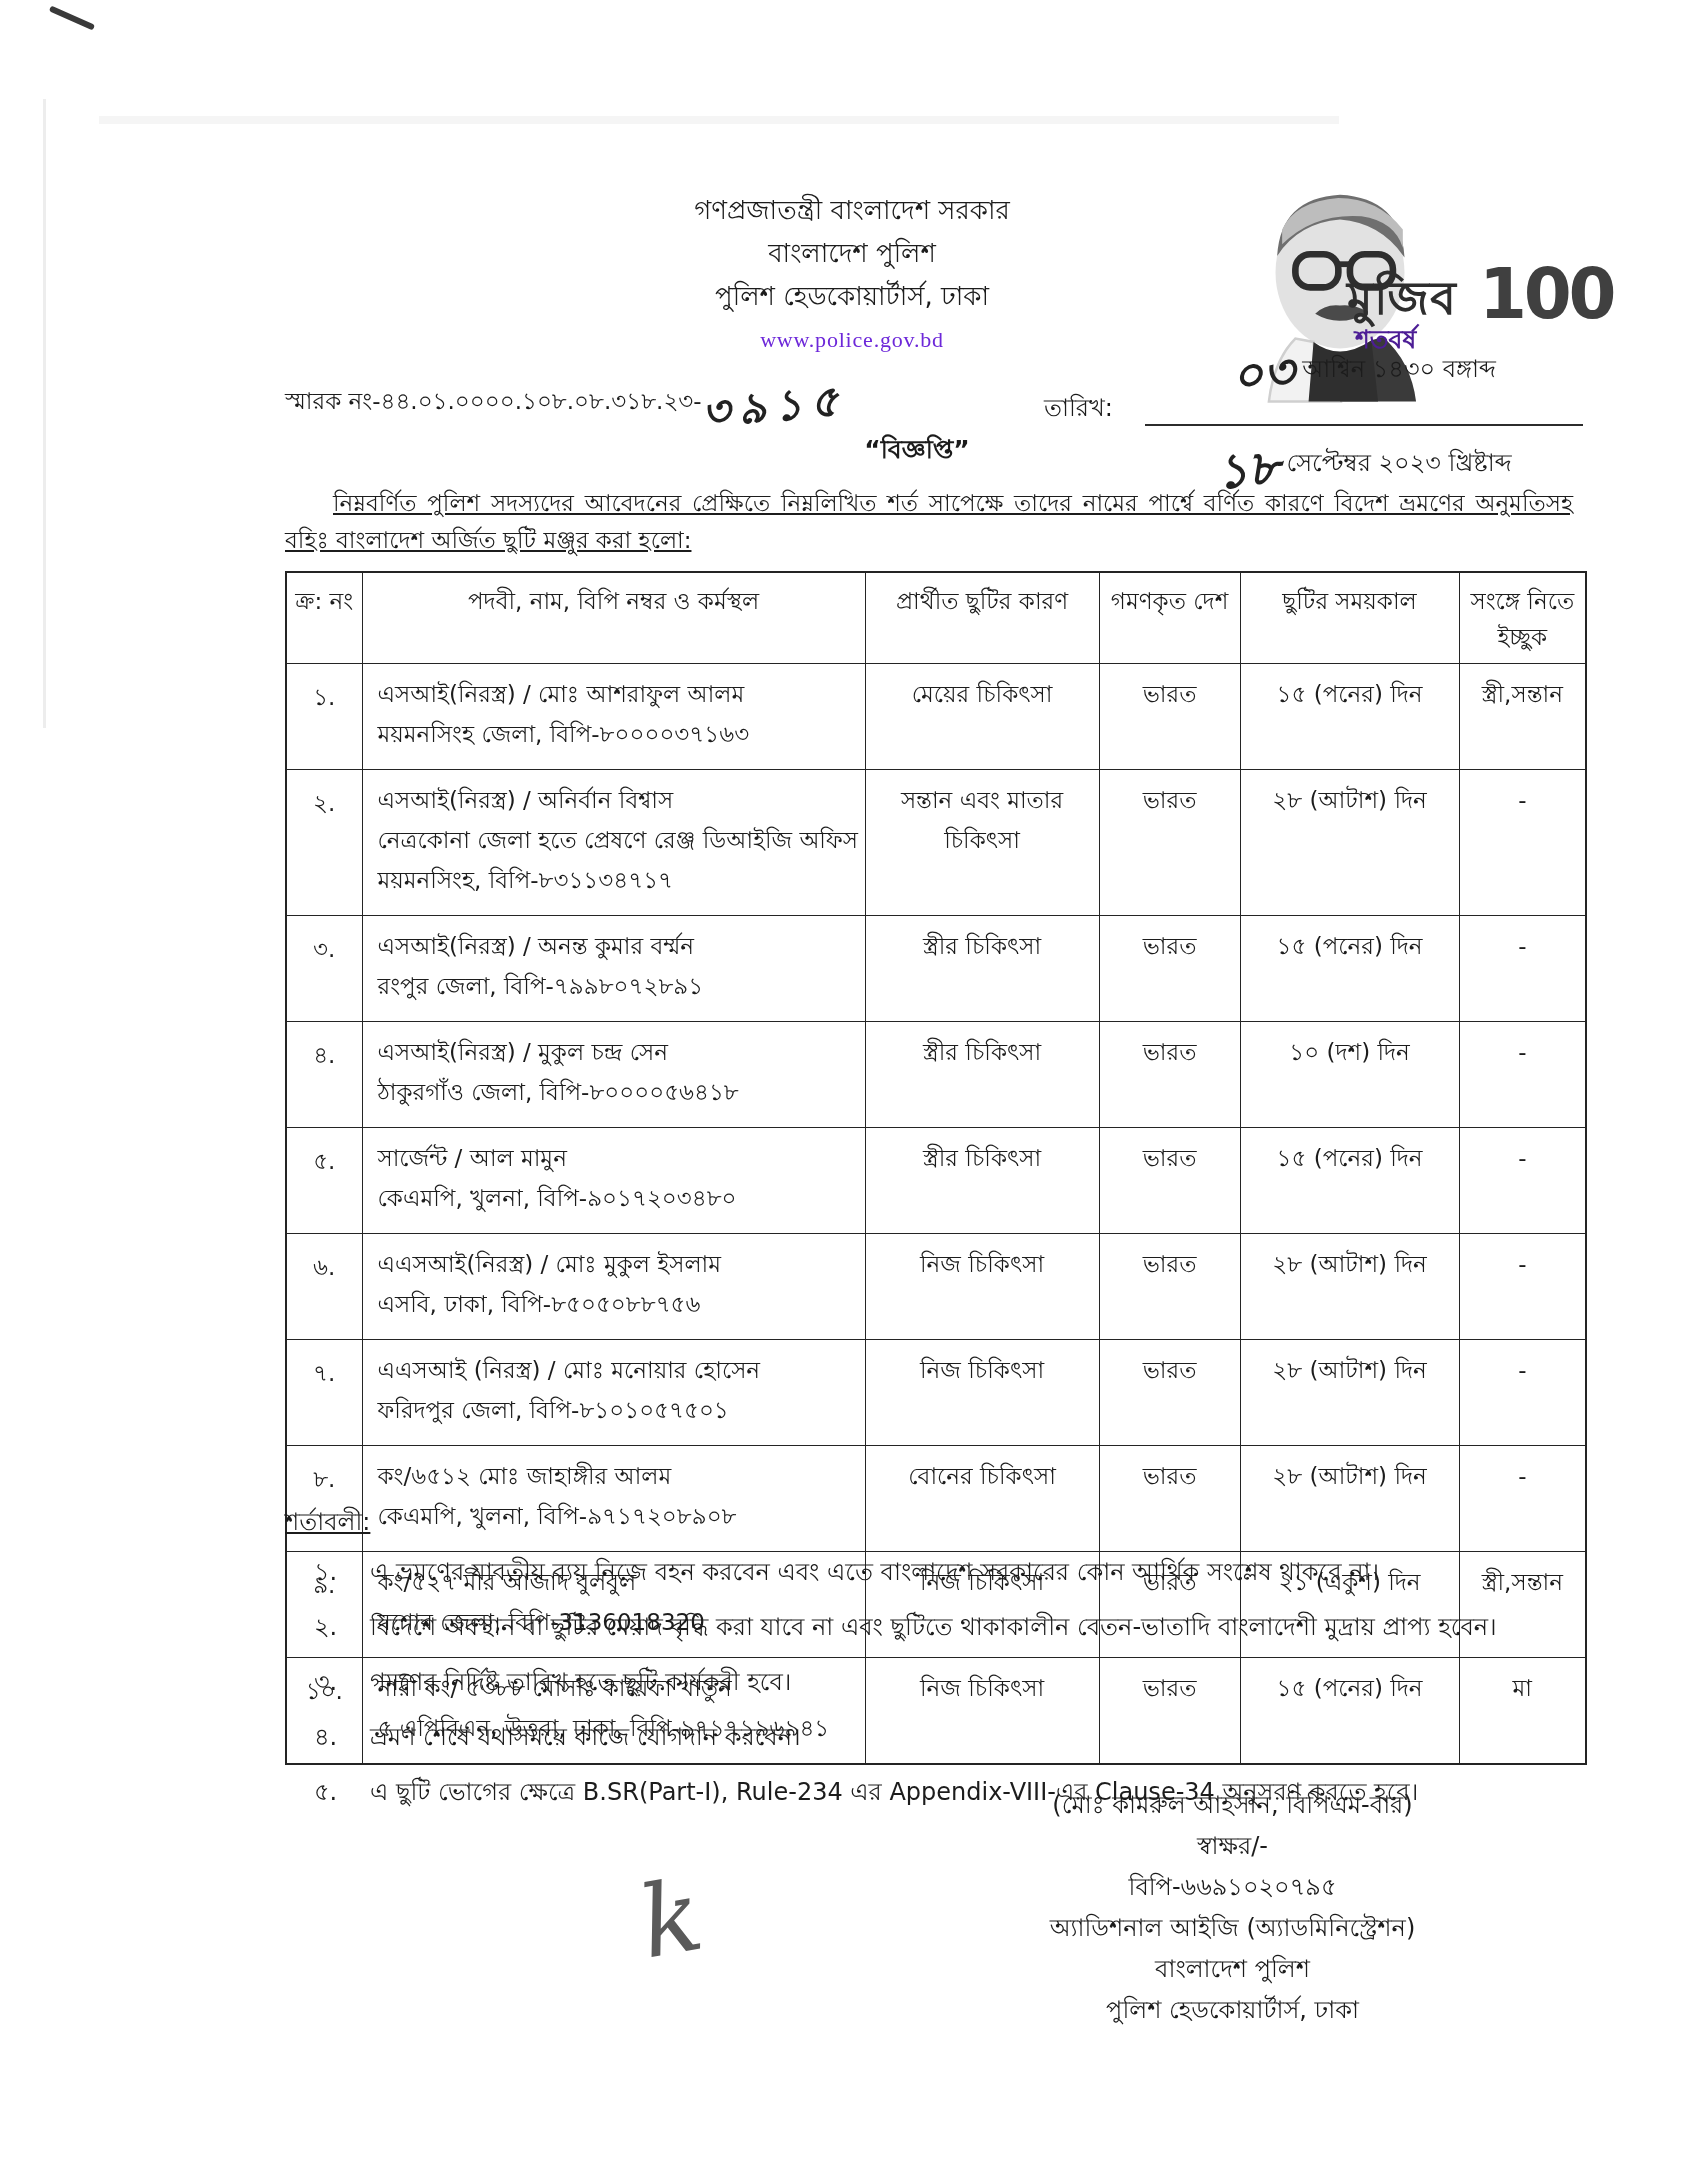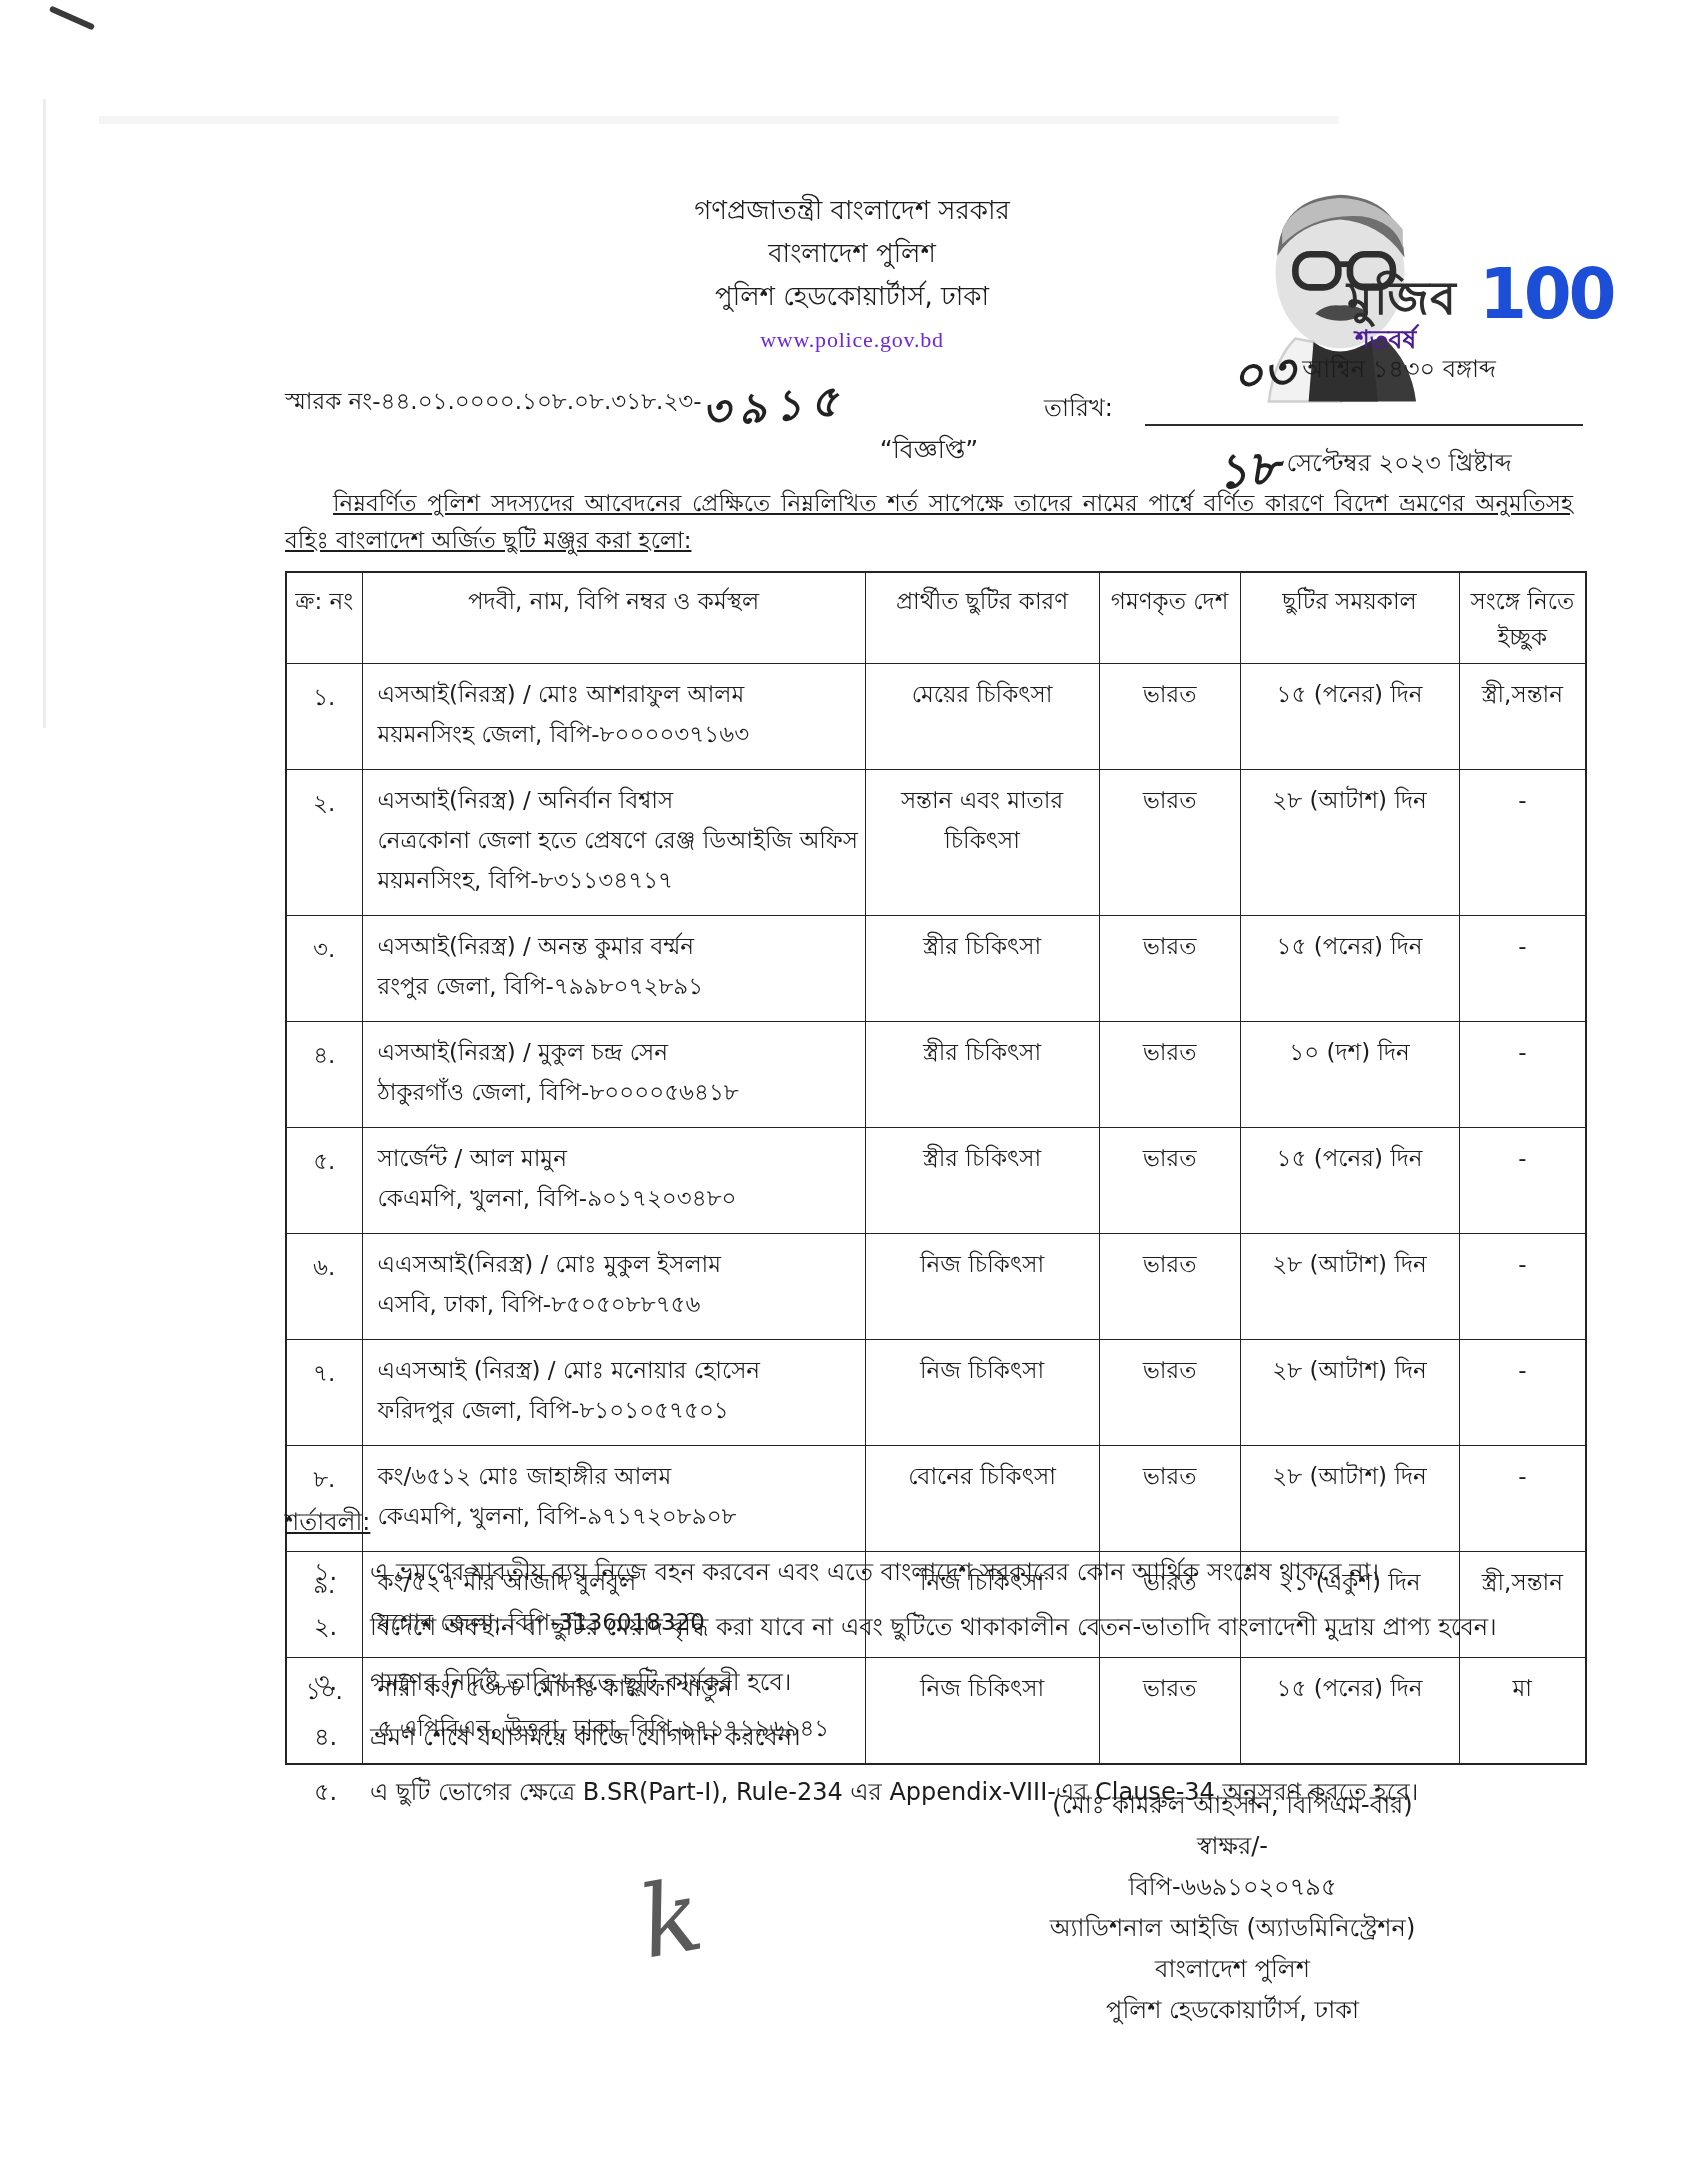--- a/index.html
+++ b/index.html
@@ -22,34 +22,34 @@
   .gov-header .l1{font-size:26px;}
   .gov-header .l2{font-size:26px;}
   .gov-header .l3{font-size:26px;}
   .gov-header .url{font-size:22px;font-family:"Liberation Serif","DejaVu Serif",serif;color:#6d28d9;letter-spacing:0.8px;}
 
   
   .logo{position:absolute;left:1216px;top:165px;width:389px;height:248px;}
   .logo svg{position:absolute;left:0;top:0;}
   .logo .word{position:absolute;left:131px;top:98px;font-size:46px;font-weight:bold;color:#2e2e2e;letter-spacing:1.7px;}
   .logo .word2{position:absolute;left:139px;top:155px;font-size:25px;font-weight:bold;color:#4c1d95;}
-  .logo .hundred{position:absolute;left:263px;top:89px;font-size:69px;font-weight:bold;color:#1d4ed8;letter-spacing:-3.3px;}
+  .logo .hundred{position:absolute;left:263px;top:89px;font-size:69px;font-weight:bold;color:#404040;letter-spacing:-3.3px;}
 
   
   .memo-line{position:absolute;left:285px;top:374px;font-size:23px;white-space:nowrap;}
   .hw{display:inline-block;font-style:italic;color:#222;transform:rotate(-5deg);}
   .memo-line .hw{font-size:43px;letter-spacing:8.3px;vertical-align:-11.6px;font-weight:bold;}
   .date-label{position:absolute;left:1044px;top:389px;font-size:24px;}
   .date-stack{position:absolute;left:1145px;top:337px;width:438px;text-align:center;}
   .date-top{font-size:24px;padding-bottom:8.3px;border-bottom:2.5px solid #2c2c2c;white-space:nowrap;}
   .date-top .hw{font-size:48px;vertical-align:-13.2px;font-weight:bold;}
   .date-bottom{font-size:24px;padding-top:6.6px;white-space:nowrap;}
   .date-bottom .hw{font-size:48px;vertical-align:-15px;font-weight:bold;}
 
-  .notice-title{position:absolute;left:286px;top:430px;width:1286px;text-align:center;font-size:25px;font-weight:normal;}
+  .notice-title{position:absolute;left:274px;top:430px;width:1286px;text-align:center;font-size:25px;font-weight:bold;}
 
   .intro{position:absolute;left:285px;top:485px;width:1288px;font-size:23px;line-height:37px;text-align:justify;text-indent:48px;margin:0;text-decoration:underline;}
 
   
   table.leave{position:absolute;left:285px;top:571px;border-collapse:collapse;table-layout:fixed;font-size:23px;}
   table.leave th,table.leave td{border:1.7px solid #242424;vertical-align:top;}
   table.leave{border:2.5px solid #242424;}
   th{font-weight:normal;padding:10px 5px 8.3px;line-height:36px;}
   td{padding:10px 6.6px 15px;line-height:40px;}
   .col-sl{width:76px;}

